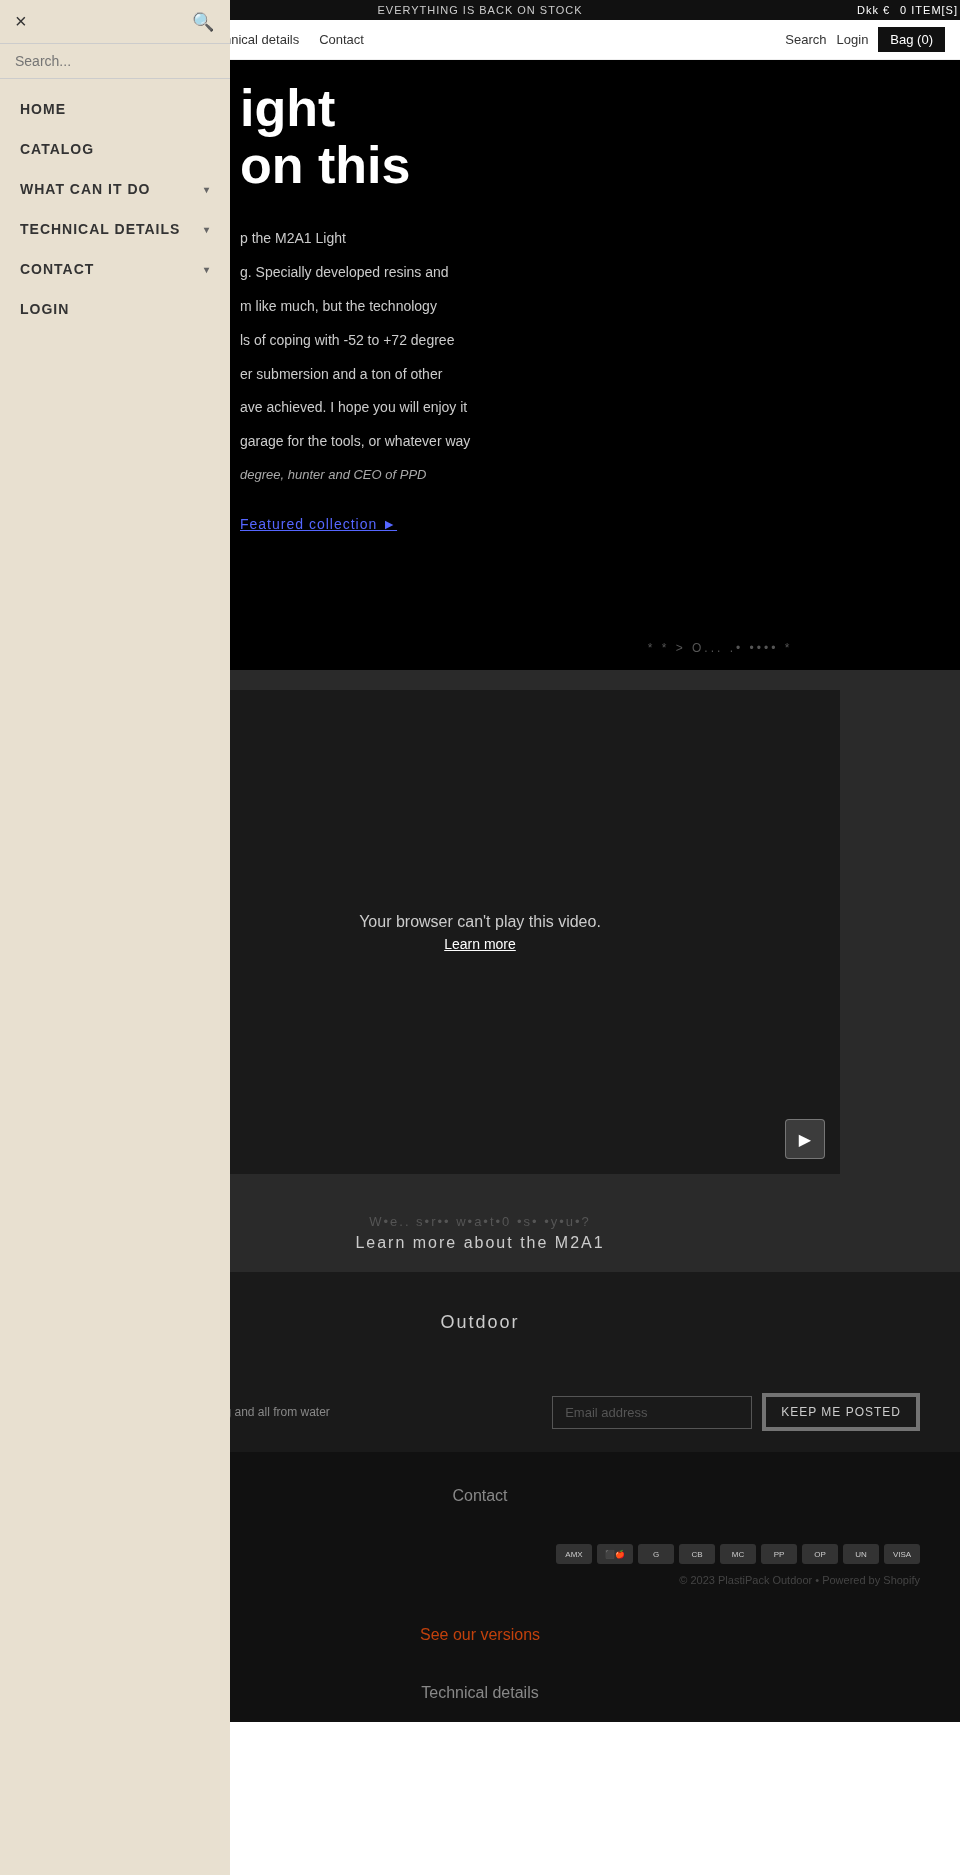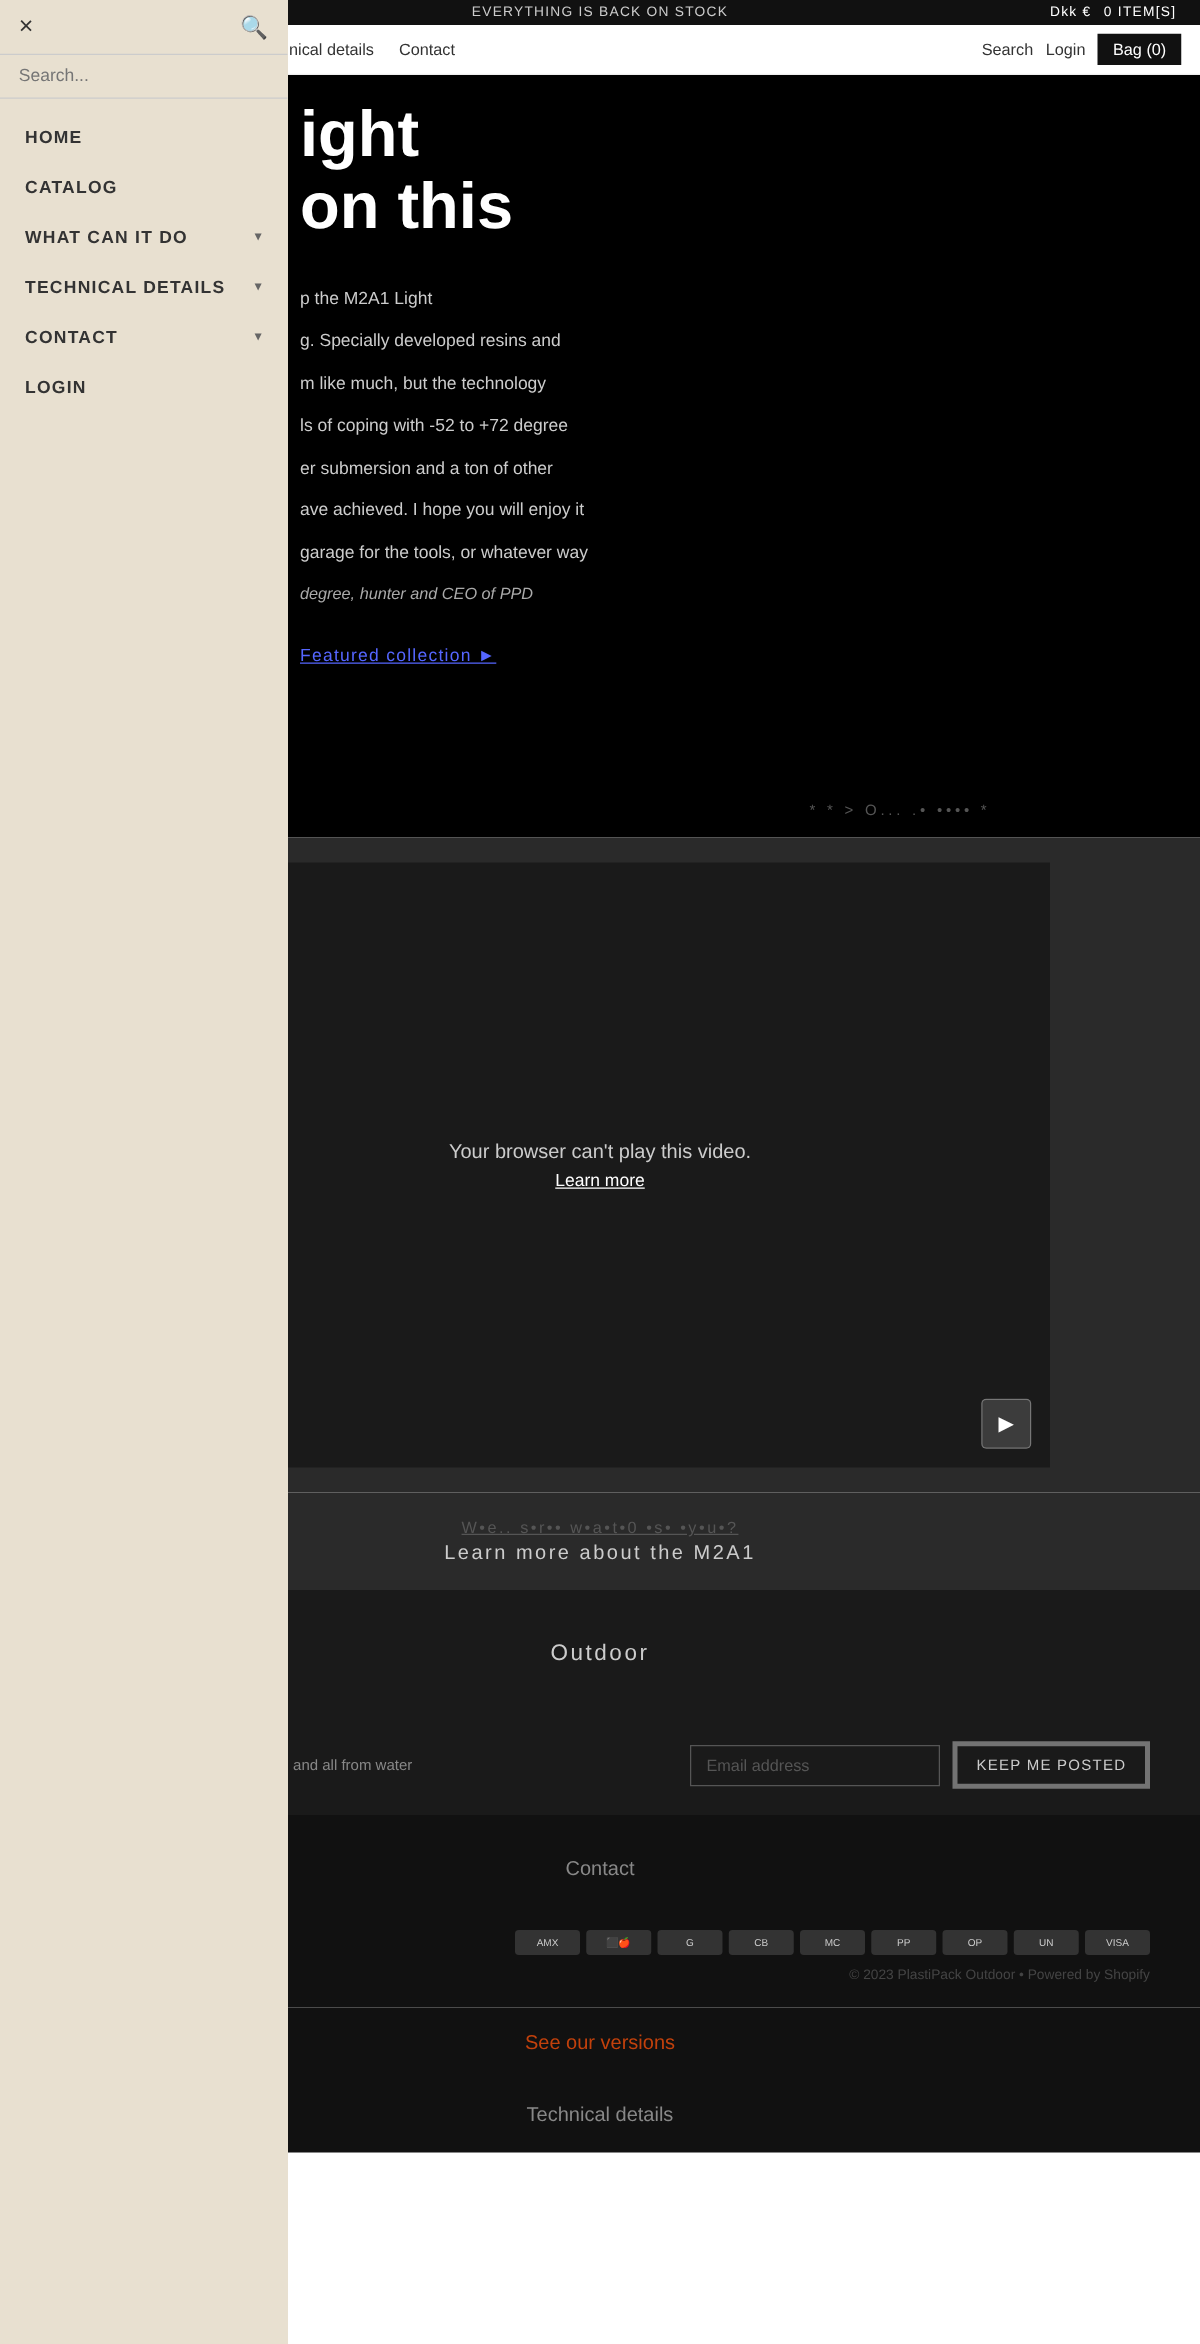--- a/index.html
+++ b/index.html
@@ -82,21 +82,21 @@
       text-align: center;
       padding: 4px 0;
       letter-spacing: 1px;
       z-index: 50;
     }
     .top-bar-marquee {
       color: #ccc;
     }
     .top-bar-right {
       position: absolute;
-      right: 19px;
+      right: 2px;
       top: 4px;
       display: flex;
       gap: 10px;
       align-items: flex-start;
       font-size: 11px;
     }
 
     
     .nav-bar {
       background: #fff;
@@ -243,21 +243,20 @@
       padding: 20px 40px;
       color: #ccc;
       text-align: center;
       font-size: 13px;
     }
     .info-section .text-blur {
       font-size: 13px;
       color: #555;
       letter-spacing: 2px;
       margin-bottom: 5px;
-      text-decoration: underline;
     }
     .info-section .m2a1-title {
       color: #ccc;
       font-size: 16px;
       letter-spacing: 2px;
     }
 
     
     .outdoor-section {
       background: #1a1a1a;
@@ -337,21 +336,21 @@
       text-align: center;
       padding: 15px 0;
     }
     .payment-icons {
       display: flex;
       gap: 5px;
       align-items: center;
       justify-content: flex-end;
     }
     .payment-icon {
-      width: 52px;
+      width: 36px;
       height: 20px;
       background: #333;
       border-radius: 3px;
       font-size: 8px;
       color: #ccc;
       display: flex;
       align-items: center;
       justify-content: center;
     }
     .footer-policy {

